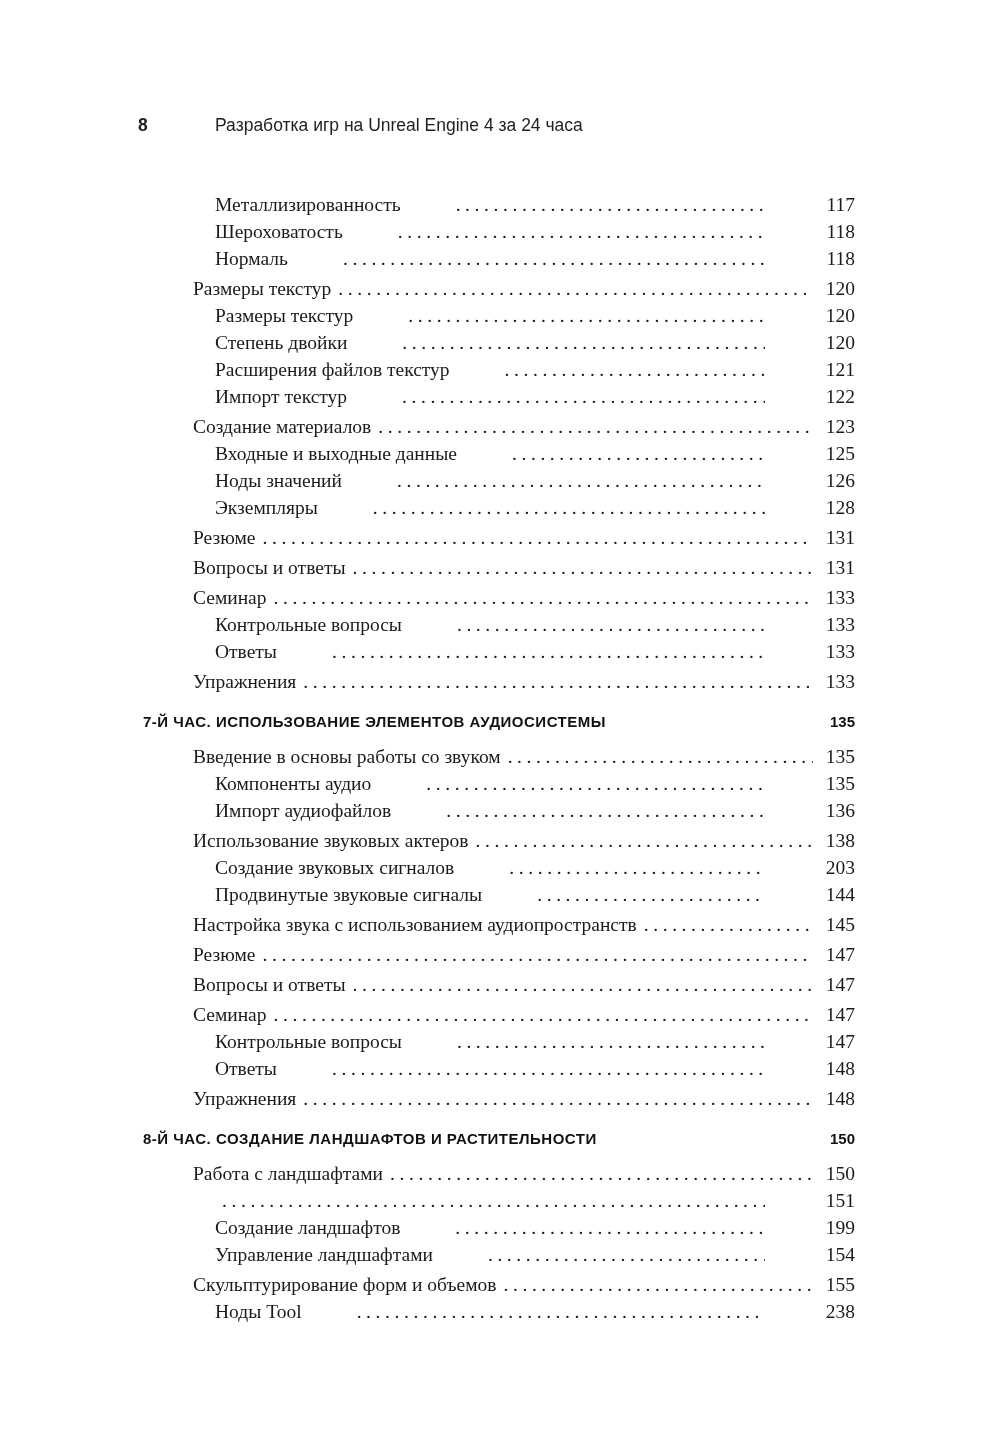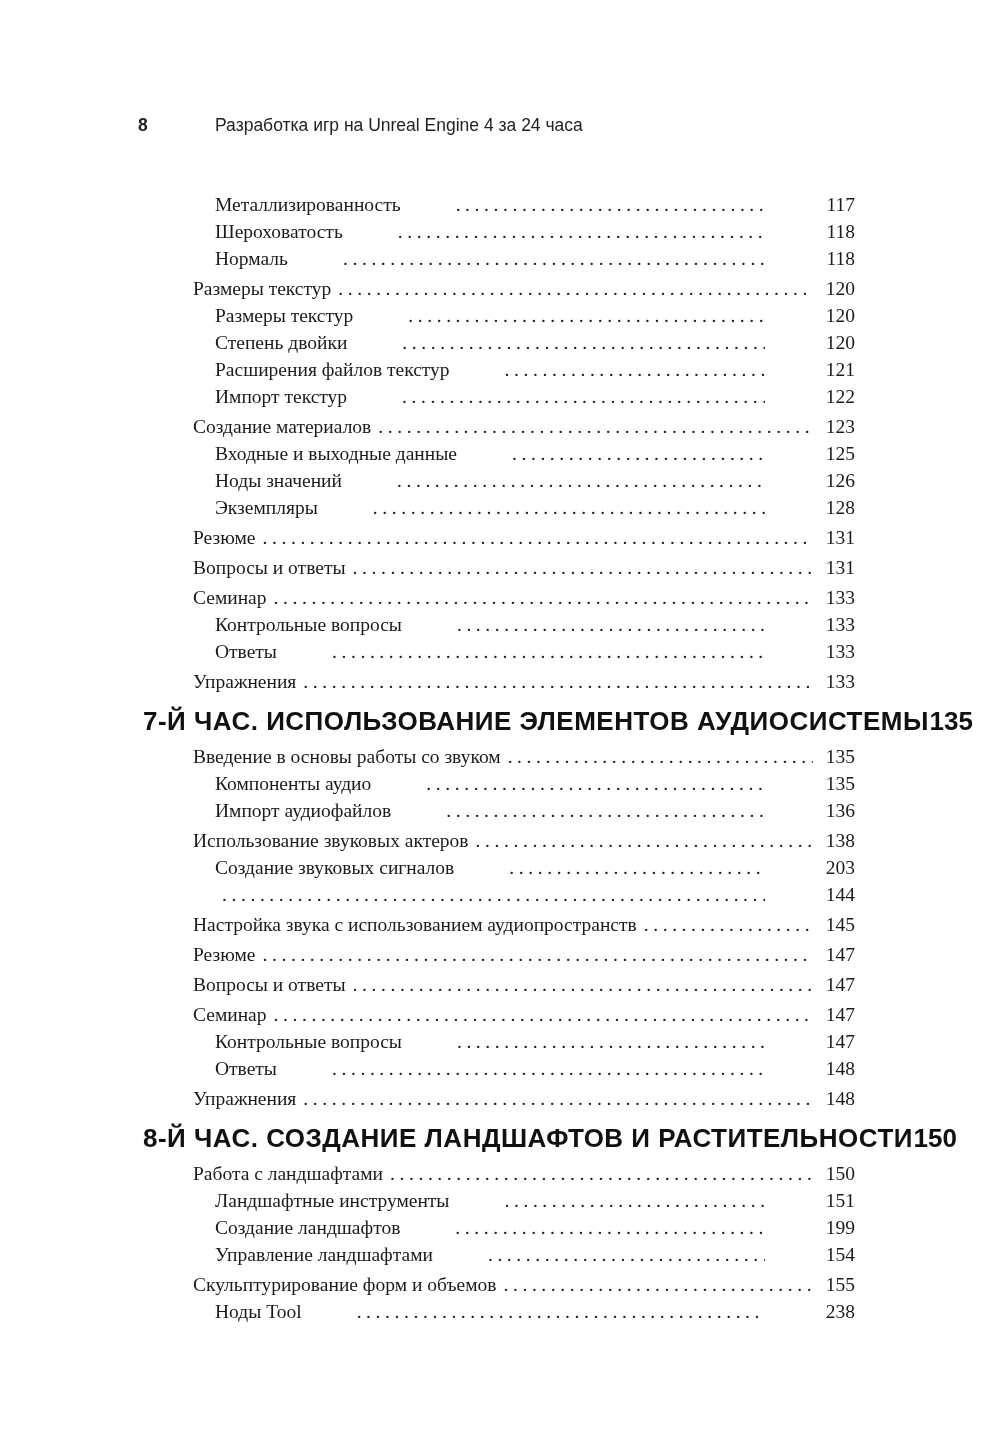--- a/index.html
+++ b/index.html
@@ -52,21 +52,21 @@
 
   .chapter-row {
     display: flex;
     align-items: baseline;
     margin-top: 13px;
     margin-bottom: 8px;
     height: 27px;
     line-height: 27px;
     font-family: "Liberation Sans", sans-serif;
     font-weight: 700;
-    font-size: 26px;
+    font-size: 15px;
     letter-spacing: 0.5px;
     color: #111111;
   }
   .chapter-title { flex: 0 1 auto; white-space: nowrap; }
   .chapter-spacer { flex: 1 1 auto; }
   .chapter-page {
     flex: 0 0 auto;
     min-width: 44px;
     text-align: right;
     letter-spacing: 0;
@@ -259,20 +259,21 @@
     <span class="entry-page">138</span>
   </div>
 
   <div class="entry level-2">
     <span class="entry-label">Создание звуковых сигналов</span>
     <span class="leader"></span>
     <span class="entry-page">203</span>
   </div>
 
   <div class="entry level-2">
+    <span class="entry-label">Продвинутые звуковые сигналы</span>
     <span class="leader"></span>
     <span class="entry-page">144</span>
   </div>
 
   <div class="entry level-1">
     <span class="entry-label">Настройка звука с использованием аудиопространств</span>
     <span class="leader"></span>
     <span class="entry-page">145</span>
   </div>
 
@@ -321,21 +322,20 @@
       <span class="chapter-page">150</span>
     </div>
     <div class="entries">
   <div class="entry level-1">
     <span class="entry-label">Работа с ландшафтами</span>
     <span class="leader"></span>
     <span class="entry-page">150</span>
   </div>
 
   <div class="entry level-2">
-    <span class="entry-label">Ландшафтные инструменты</span>
     <span class="leader"></span>
     <span class="entry-page">151</span>
   </div>
 
   <div class="entry level-2">
     <span class="entry-label">Создание ландшафтов</span>
     <span class="leader"></span>
     <span class="entry-page">199</span>
   </div>
 

